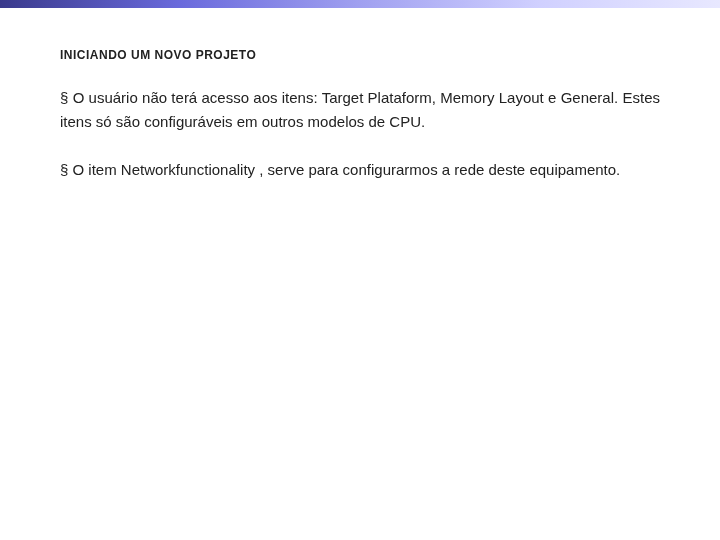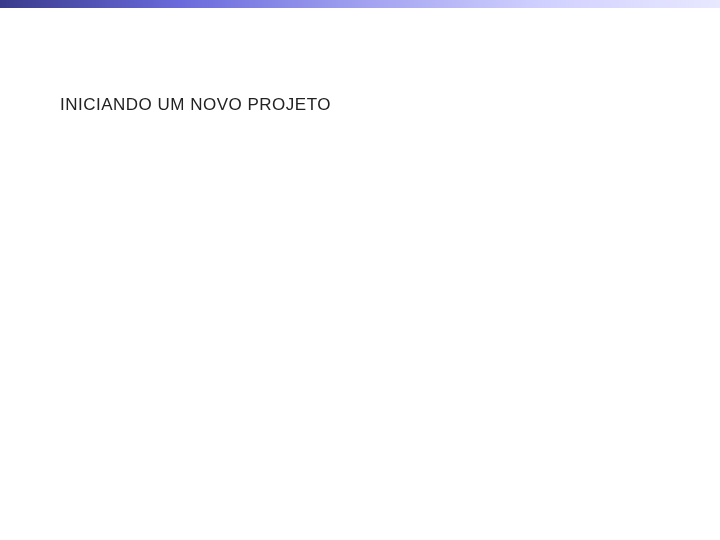--- a/index.html
+++ b/index.html
@@ -20,27 +20,26 @@
       width: 100%;
       height: 8px;
       background: linear-gradient(to right, #3a3a8c, #6a6adc, #a0a0f0, #d0d0ff, #e8e8ff);
     }
 
     .content {
       padding: 40px 60px 40px 60px;
     }
 
     .section-title {
-      font-size: 17px;
-      font-weight: normal;
+      font-size: 12px;
+      font-weight: bold;
       color: #222;
       letter-spacing: 0.5px;
       margin-bottom: 24px;
       text-transform: uppercase;
-      margin-top: 47px;
     }
 
     .paragraph {
       font-size: 15px;
       color: #222;
       line-height: 1.6;
       margin-bottom: 24px;
       text-align: justify;
     }
 
@@ -52,16 +51,22 @@
   </style>
 </head>
 <body>
 
 <div class="top-bar"></div>
 
 <div class="content">
 
   <div class="section-title">INICIANDO UM NOVO PROJETO</div>
 
+  <p class="paragraph">
+    <span class="bullet">§</span><span> O usuário não terá acesso aos itens: Target Plataform, Memory Layout e General. Estes itens só são configuráveis em outros modelos de CPU.</span>
+  </p>
 
+  <p class="paragraph">
+    <span class="bullet">§</span><span> O item Networkfunctionality , serve para configurarmos a rede deste equipamento.</span>
+  </p>
 
 
 </div>
 
 </body></html>

